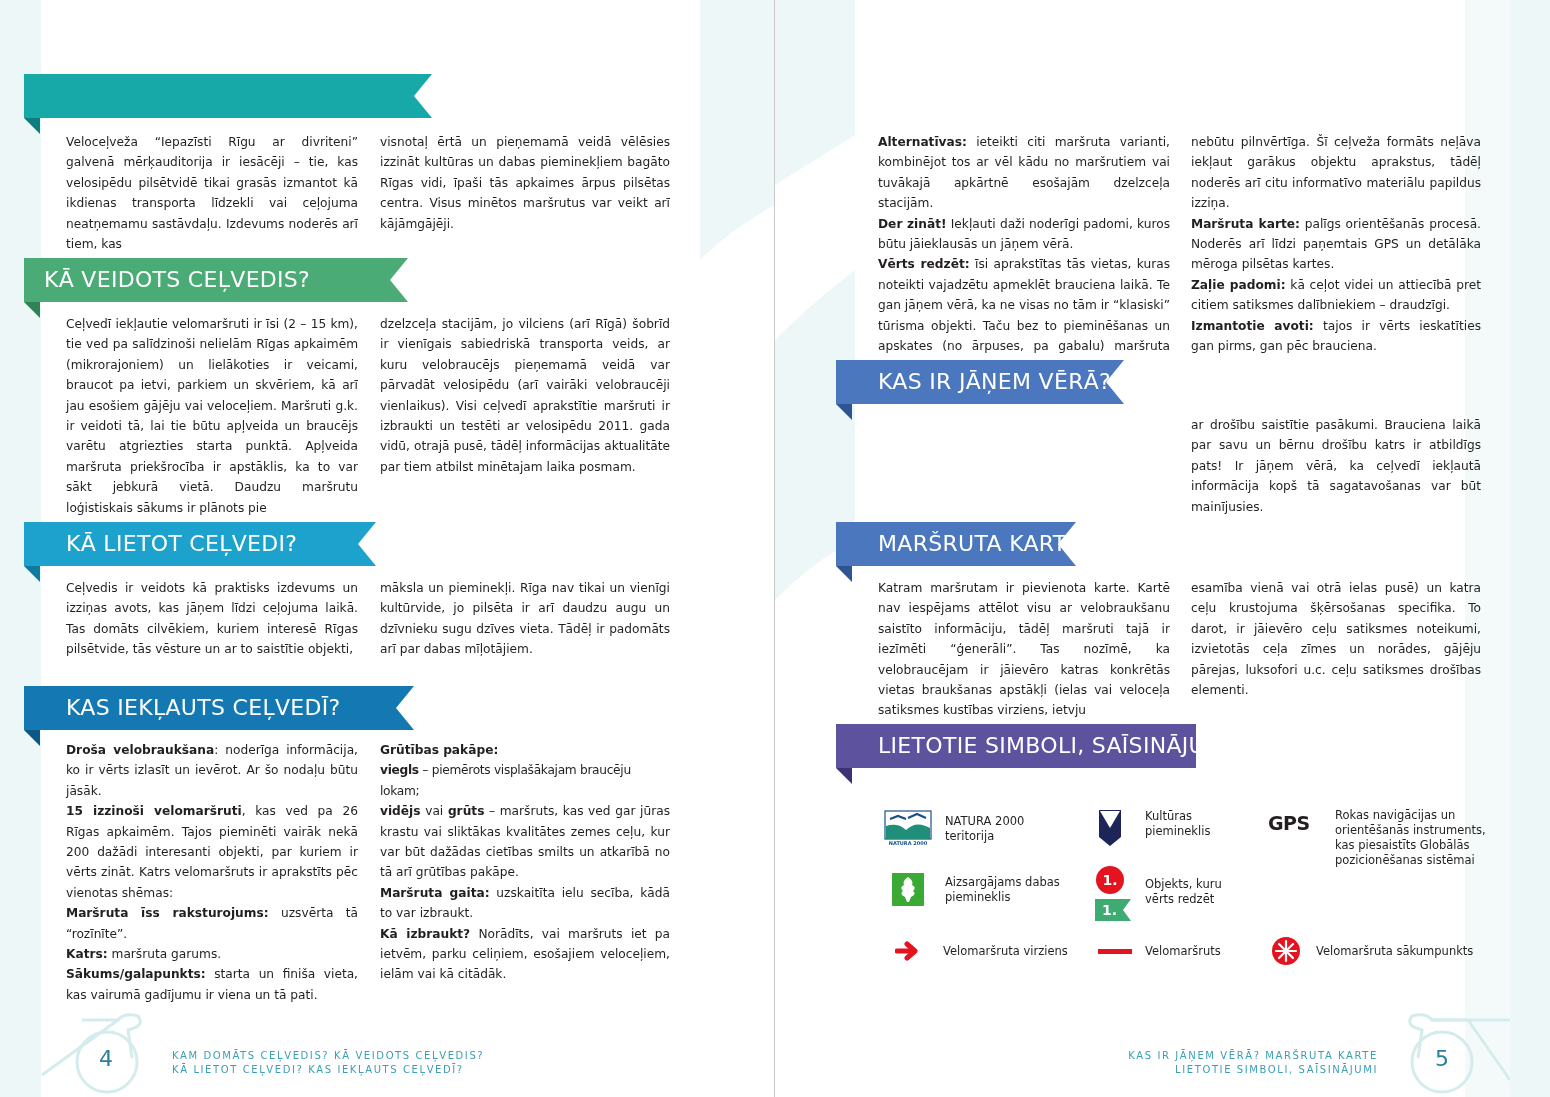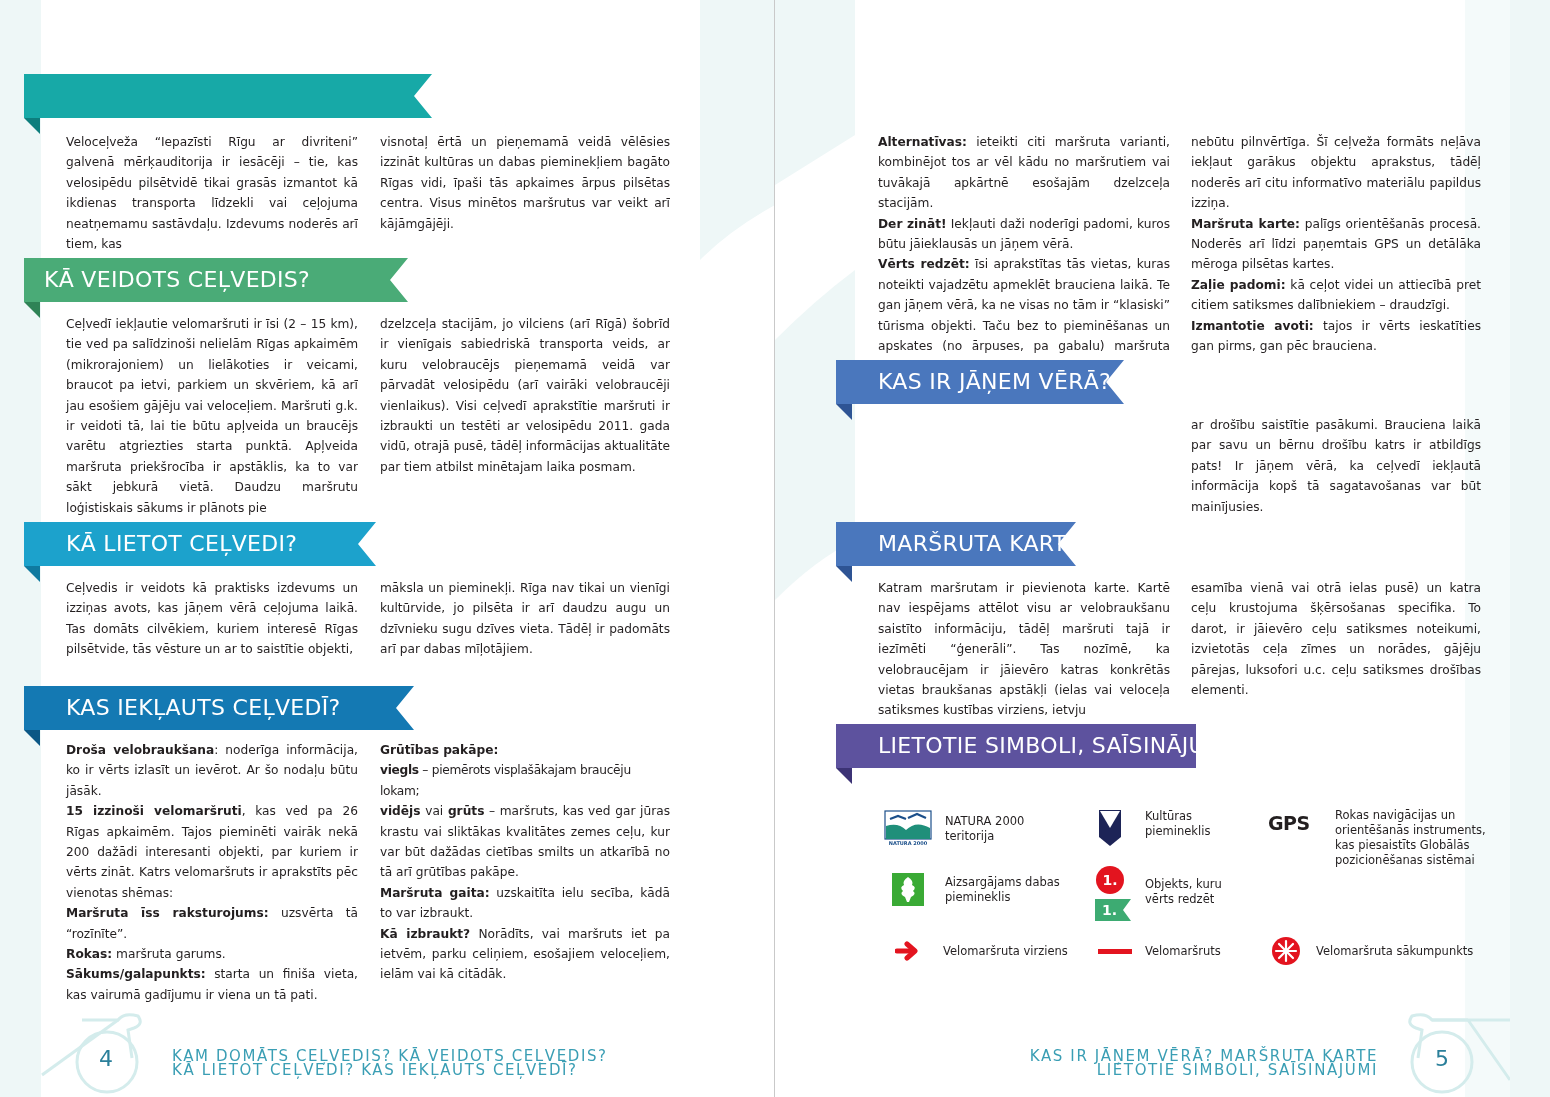--- a/index.html
+++ b/index.html
@@ -19,21 +19,21 @@
 
   .banner { position: absolute; height: 44px; color: #fff; font-family: "DejaVu Sans", sans-serif; font-size: 22px; letter-spacing: 0.3px; line-height: 44px; padding-left: 42px; white-space: nowrap; }
   .banner .fold { position: absolute; left: 0; top: 44px; width: 0; height: 0; border-style: solid; border-width: 0 16px 16px 0; }
   .banner-shape { position: absolute; left: 0; top: 0; height: 44px; }
   .banner-text { position: relative; z-index: 2; }
 
   .col { position: absolute; font-size: 12.2px; line-height: 20.4px; text-align: justify; color: #231f20; }
   .col p { margin: 0; }
   .col b { font-weight: bold; }
 
-  .footer-text { position: absolute; font-size: 15px; letter-spacing: 1.6px; line-height: 14px; color: #3a9eb4; }
+  .footer-text { position: absolute; font-size: 10px; letter-spacing: 1.6px; line-height: 14px; color: #3a9eb4; }
   .page-num { position: absolute; font-size: 22px; color: #2a7f9a; }
 
   .legend { position: absolute; font-size: 11.5px; line-height: 15px; color: #231f20; }
   .icon { position: absolute; }
 </style>
 </head>
 <body>
 
 <div class="page page-left">
   <div class="edge-strip"></div>
@@ -69,38 +69,38 @@
     </div>
 
   <div class="banner" style="left:24px; top:522px; width:352px;">
     <svg class="banner-shape" width="352" height="44">
         <polygon points="0,0 352,0 334,22 352,44 0,44" fill="#1ca2cc"></polygon>
       </svg>
     <div class="fold" style="border-color: transparent #0f7aa0 transparent transparent;"></div>
     <span class="banner-text">KĀ LIETOT CEĻVEDI?</span>
   </div>
   <div class="col" style="left:66px; top:578px; width:292px;">
-      <p>Ceļvedis ir veidots kā praktisks izdevums un izziņas avots, kas jāņem vērā ceļojuma laikā. Tas domāts cilvēkiem, kuriem interesē Rīgas pilsētvide, tās vēsture un ar to saistītie objekti,</p>
+      <p>Ceļvedis ir veidots kā praktisks izdevums un izziņas avots, kas jāņem līdzi ceļojuma laikā. Tas domāts cilvēkiem, kuriem interesē Rīgas pilsētvide, tās vēsture un ar to saistītie objekti,</p>
     </div>
   <div class="col" style="left:380px; top:578px; width:290px;">
       <p>māksla un pieminekļi. Rīga nav tikai un vienīgi kultūrvide, jo pilsēta ir arī daudzu augu un dzīvnieku sugu dzīves vieta. Tādēļ ir padomāts arī par dabas mīļotājiem.</p>
     </div>
 
   <div class="banner" style="left:24px; top:686px; width:390px;">
     <svg class="banner-shape" width="390" height="44">
         <polygon points="0,0 390,0 372,22 390,44 0,44" fill="#1479b3"></polygon>
       </svg>
     <div class="fold" style="border-color: transparent #0b5785 transparent transparent;"></div>
     <span class="banner-text">KAS IEKĻAUTS CEĻVEDĪ?</span>
   </div>
   <div class="col" style="left:66px; top:740px; width:292px;">
     <p><b>Droša velobraukšana</b><span>: noderīga informācija, ko ir vērts izlasīt un ievērot. Ar šo nodaļu būtu jāsāk.</span></p>
     <p><b>15 izzinoši velomaršruti</b><span>, kas ved pa 26 Rīgas apkaimēm. Tajos pieminēti vairāk nekā 200 dažādi interesanti objekti, par kuriem ir vērts zināt. Katrs velomaršruts ir aprakstīts pēc vienotas shēmas:</span></p>
     <p><b>Maršruta īss raksturojums:</b><span> uzsvērta tā “rozīnīte”.</span></p>
-    <p><b>Rokas:</b><span> maršruta garums.</span></p>
+    <p><b>Katrs:</b><span> maršruta garums.</span></p>
     <p><b>Sākums/galapunkts:</b><span> starta un finiša vieta, kas vairumā gadījumu ir viena un tā pati.</span></p>
   </div>
   <div class="col" style="left:380px; top:740px; width:290px;">
     <p><b>Grūtības pakāpe:</b></p>
     <p style="text-align:left; letter-spacing:-0.3px;"><b>viegls</b><span> – piemērots visplašākajam braucēju lokam;</span></p>
     <p><b>vidējs</b><span> vai </span><b>grūts</b><span> – maršruts, kas ved gar jūras krastu vai sliktākas kvalitātes zemes ceļu, kur var būt dažādas cietības smilts un atkarībā no tā arī grūtības pakāpe.</span></p>
     <p><b>Maršruta gaita:</b><span> uzskaitīta ielu secība, kādā to var izbraukt.</span></p>
     <p><b>Kā izbraukt?</b><span> Norādīts, vai maršruts iet pa ietvēm, parku celiņiem, esošajiem veloceļiem, ielām vai kā citādāk.</span></p>
   </div>
 

